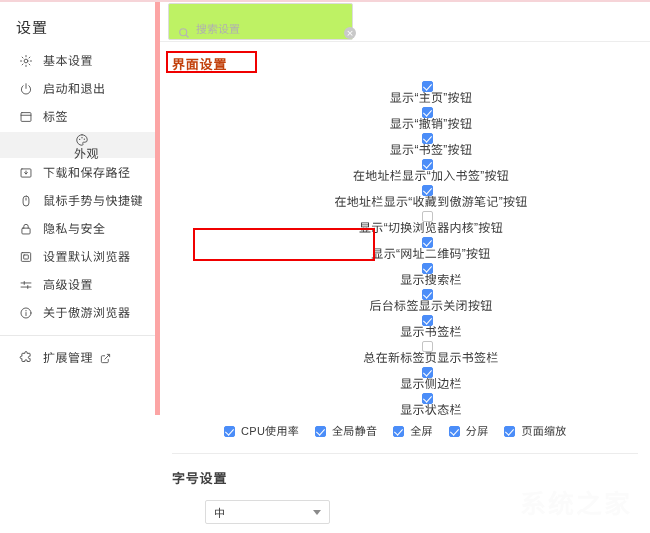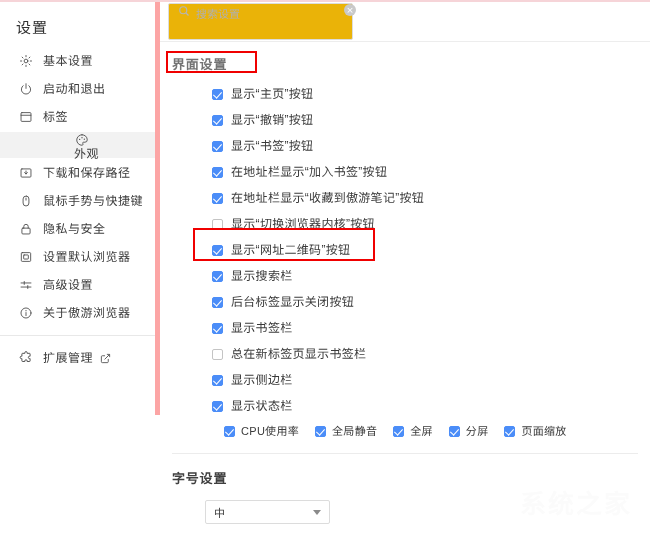--- a/index.html
+++ b/index.html
@@ -118,23 +118,23 @@
     align-items: center;
     padding-left: 8px;
   }
 
   .search-box {
     position: relative;
     width: 185px;
     height: 37px;
     border: 1px solid #dcdcdc;
     border-radius: 2px;
-    background: #eab308;
-    display: flex;
-    align-items: flex-start;
+    background: #bef264;
+    display: flex;
+    align-items: flex-end;
   }
 
   .search-icon {
     width: 13px; height: 13px;
     margin-left: 8px;
     color: #b5b5b5;
     flex: 0 0 13px;
     display: flex; align-items: center; justify-content: center;
   }
 
@@ -168,21 +168,21 @@
   
   .content {
     position: relative;
     padding: 0 0 0 0;
     height: 490px;
   }
 
   .section-title {
     font-size: 13px;
     font-weight: bold;
-    color: #737373;
+    color: #c2410c;
     letter-spacing: .8px;
     padding: 12px 0 0 12px;
   }
 
   
   .annot {
     position: absolute;
     border: 2px solid #f00000;
     pointer-events: none;
     z-index: 20;
@@ -191,20 +191,21 @@
   #annot-qr-row        { left: 33px; top: 186px; width: 182px; height: 33px; }
 
   
   .cb-list { padding-top: 8px; }
 
   .cb-row {
     display: flex;
     align-items: center;
     height: 26px;
     padding-left: 52px;
+    flex-direction: column;
   }
 
   .cb {
     width: 11px;
     height: 11px;
     flex: 0 0 11px;
     border-radius: 2px;
     margin-right: 8px;
     position: relative;
     cursor: pointer;

